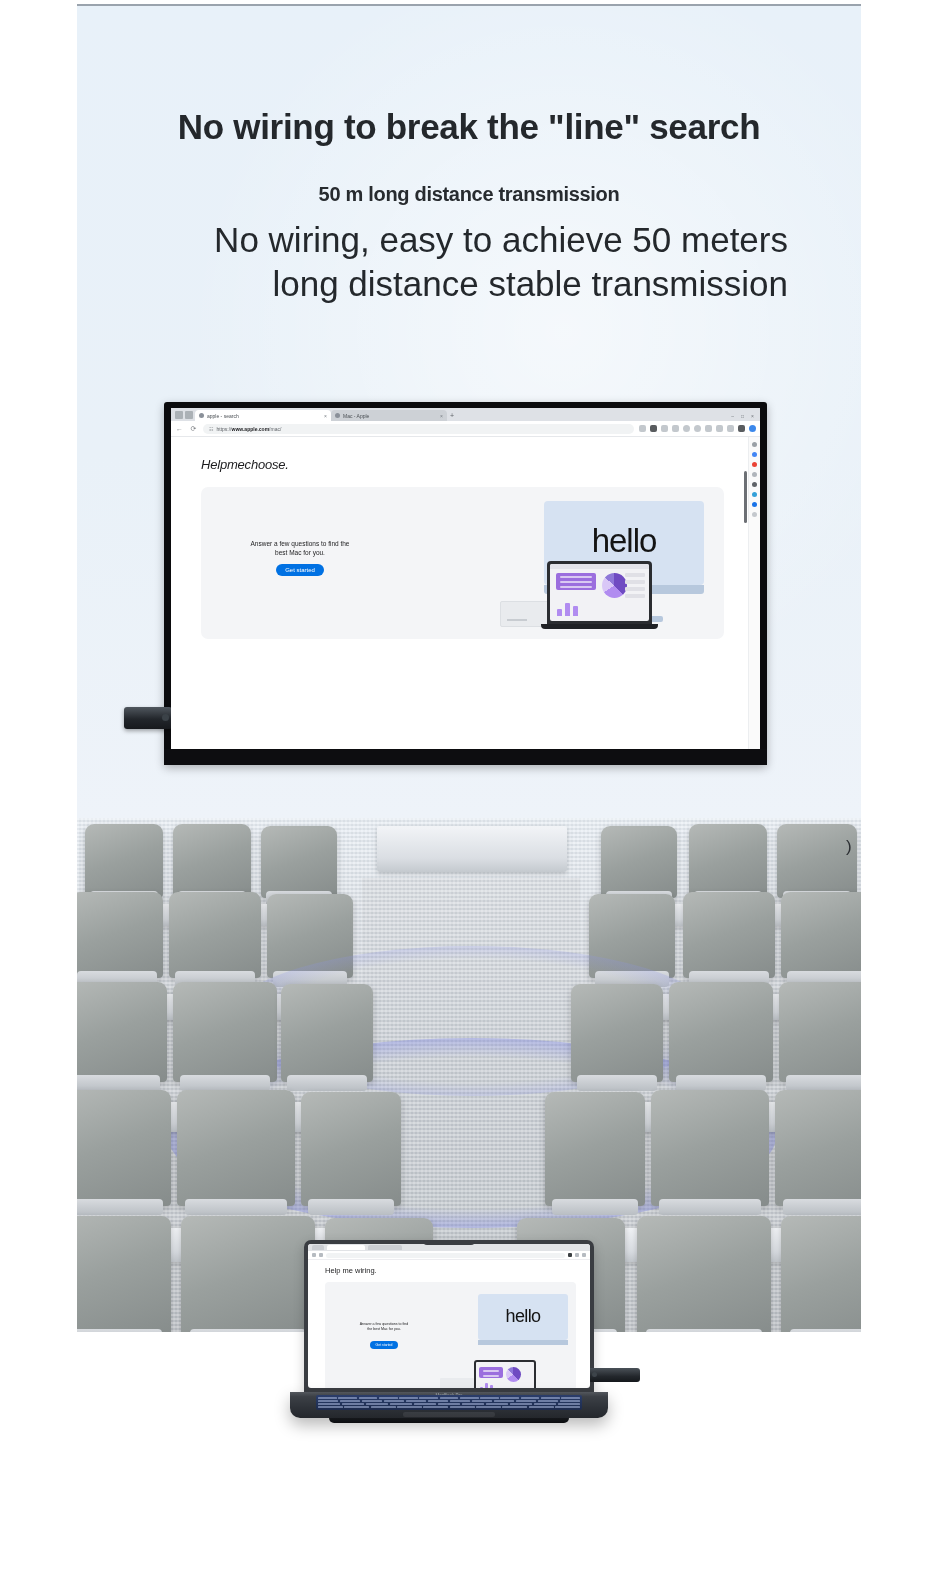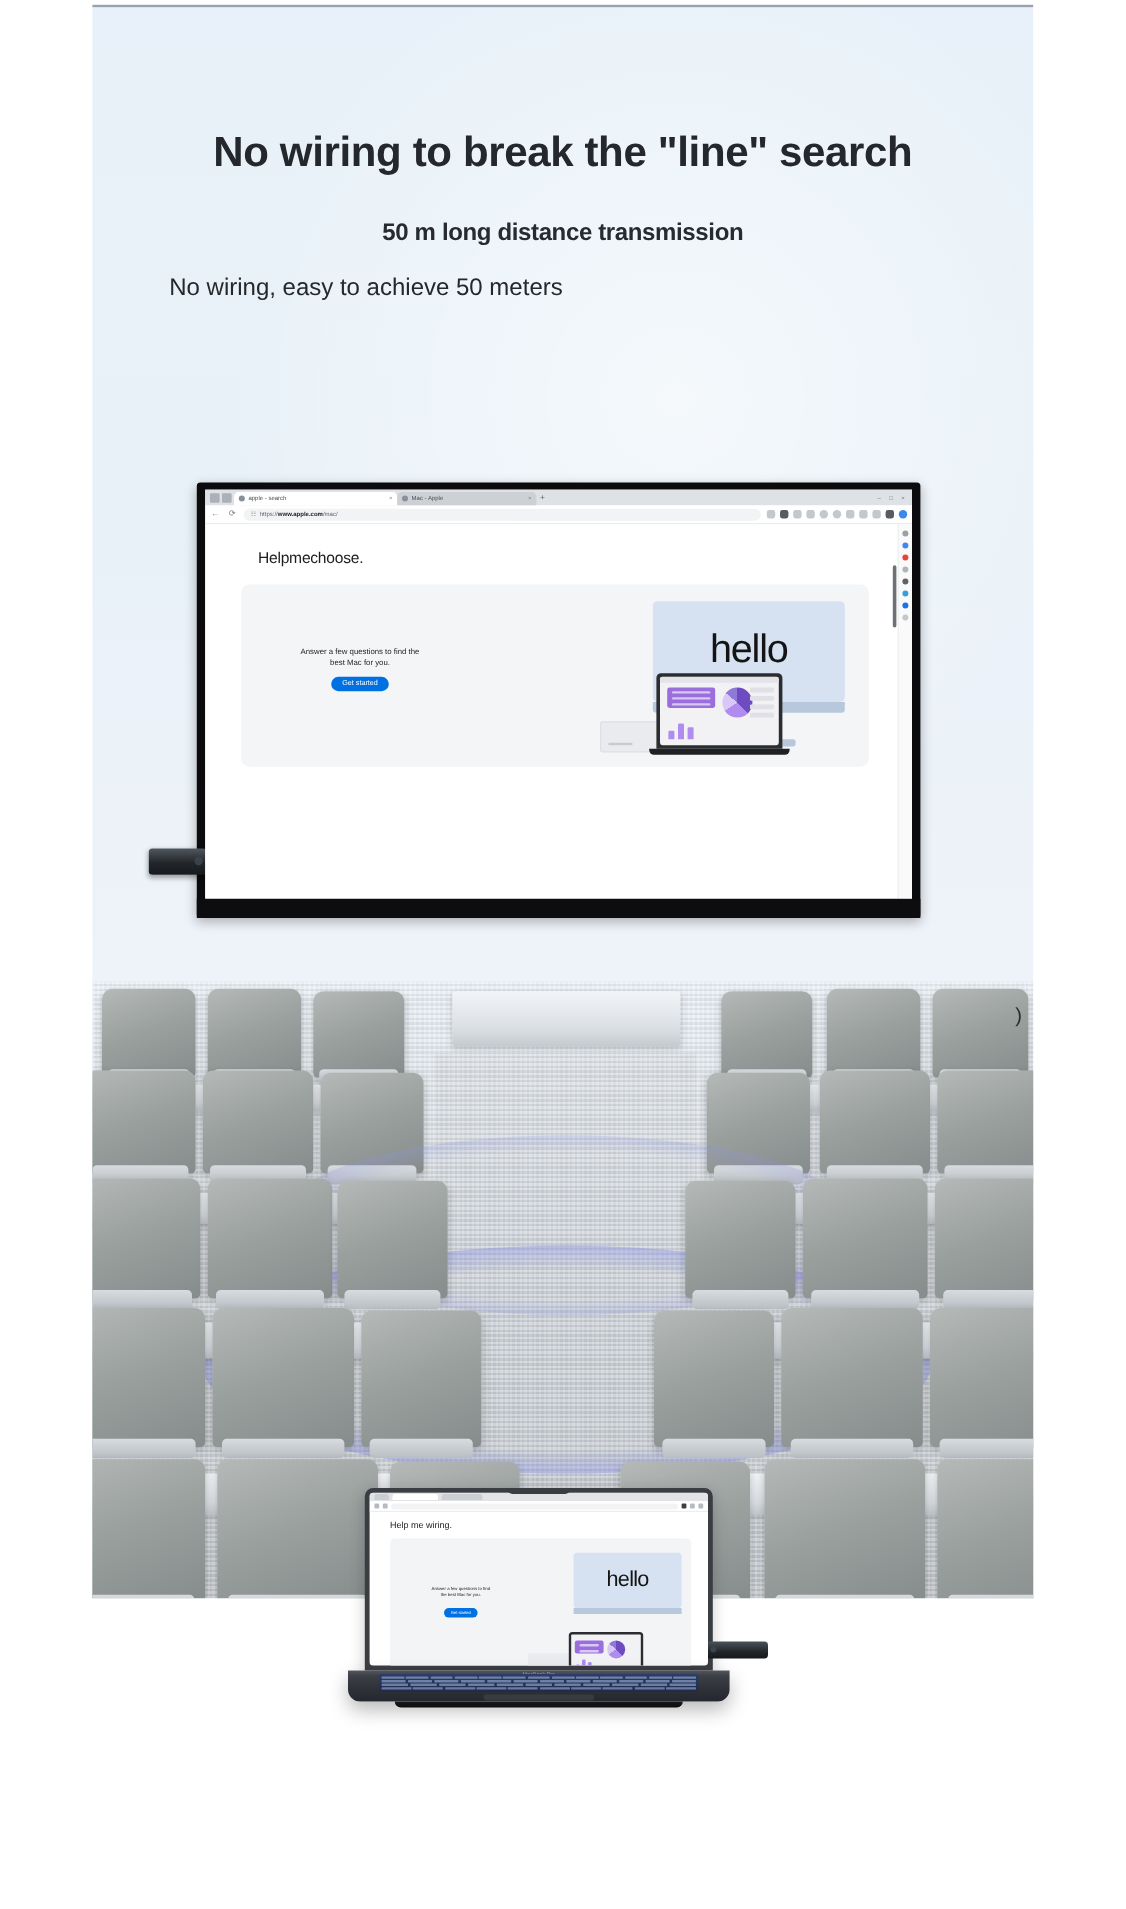--- a/index.html
+++ b/index.html
@@ -13,22 +13,22 @@
         border-top:2px solid #9aa3ad;overflow:hidden;}
   #hero-sheen{position:absolute;left:0;top:0;width:100%;height:100%;
         background:radial-gradient(ellipse at 62% 40%,rgba(255,255,255,.55) 0%,rgba(255,255,255,0) 55%);
         pointer-events:none;}
 
   .h-title{position:absolute;left:0;width:784px;text-align:center;
         font-size:35px;color:#24282c;letter-spacing:-.3px;white-space:nowrap;}
   #title-main{top:78px;font-size:35px;}
   #title-sub{top:160px;font-size:20px;color:#272b2f;}
 
-  #desc{position:absolute;left:64px;top:212px;width:660px;text-align:left;
-        font-size:20px;line-height:44px;color:#24282c;}
+  #desc{position:absolute;left:51px;top:212px;width:660px;text-align:right;
+        font-size:35px;line-height:44px;color:#24282c;}
   #desc div{white-space:nowrap;}
 
   
   #monitor{position:absolute;left:87px;top:396px;width:603px;height:363px;
         background:#0b0b0d;border-radius:3px;box-shadow:0 3px 10px rgba(0,0,0,.28);}
   #monitor-inner{position:absolute;left:7px;top:6px;right:7px;bottom:16px;background:#fff;overflow:hidden;}
   #monitor-chin{position:absolute;left:0;right:0;bottom:0;height:16px;background:#0d0d10;}
 
   
   #dongle{position:absolute;left:-40px;bottom:36px;width:48px;height:22px;
@@ -58,21 +58,21 @@
   #bw-omnibox .host{color:#202124;font-weight:bold;}
   #bw-actions{display:flex;align-items:center;gap:4px;margin-left:5px;}
   .bw-act{width:7px;height:7px;border-radius:2px;background:#b9bec4;opacity:.85;}
   .bw-act.dark{background:#3c4043;}
   .bw-act.blue{background:#1a73e8;}
   .bw-act.round{border-radius:50%;}
 
   
   #bw-page{position:relative;height:calc(100% - 28px);background:#fff;display:flex;}
   #bw-main{flex:1;position:relative;}
-  #bw-heading{position:absolute;left:44px;top:20px;font-size:13px;color:#1d1d1f;letter-spacing:-.2px;}
+  #bw-heading{position:absolute;left:30px;top:20px;font-size:13px;color:#1d1d1f;letter-spacing:-.2px;font-style:italic;}
   #bw-card{position:absolute;left:30px;top:50px;right:24px;height:152px;background:#f4f5f7;border-radius:7px;overflow:hidden;}
   #card-copy{position:absolute;left:26px;top:52px;width:146px;text-align:center;}
   #card-copy p{margin:0;font-size:6.5px;line-height:9px;color:#1d1d1f;}
   #card-cta{display:inline-block;margin-top:7px;background:#0071e3;color:#fff;
         font-size:6px;padding:3px 9px;border-radius:8px;}
 
   
   #imac{position:absolute;right:20px;top:14px;width:160px;}
   #imac-screen{width:160px;height:84px;background:#d6e2f2;border-radius:4px;position:relative;}
   #imac-hello{position:absolute;left:0;right:0;top:12px;text-align:center;font-size:33px;
@@ -179,20 +179,21 @@
 <div id="page">
 
   <section id="hero">
     <div id="hero-sheen"></div>
 
     <h1 class="h-title" id="title-main">No wiring to break the "line" search</h1>
     <h2 class="h-title" id="title-sub">50 m long distance transmission</h2>
 
     <div id="desc">
       <div>No wiring, easy to achieve 50 meters</div>
+      <div>long distance stable transmission</div>
     </div>
 
     <div id="monitor">
       <div id="dongle"></div>
       <div id="monitor-inner">
 
         <div id="bw-tabbar">
           <div class="bw-sysicon"></div>
           <div class="bw-sysicon"></div>
           <div class="bw-tab active">

